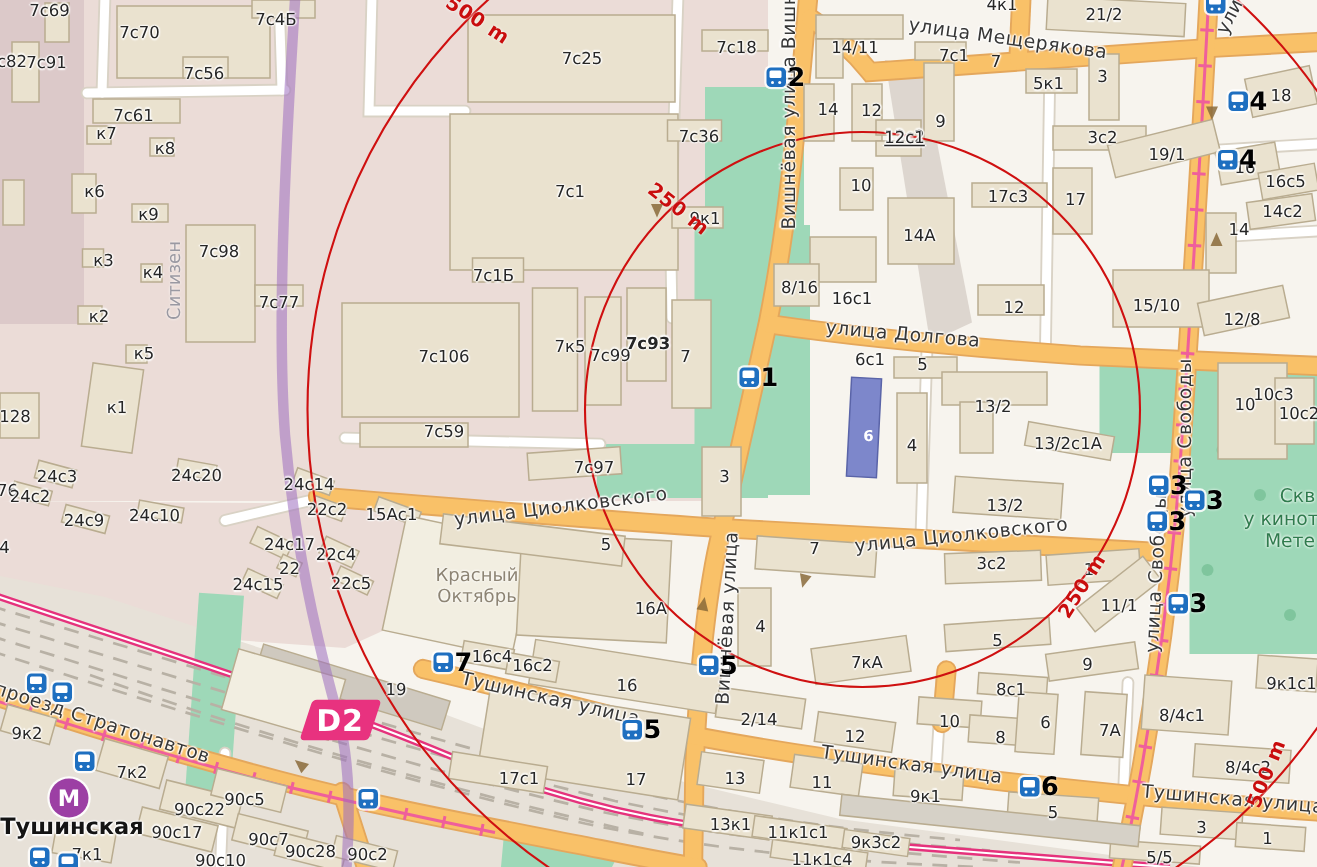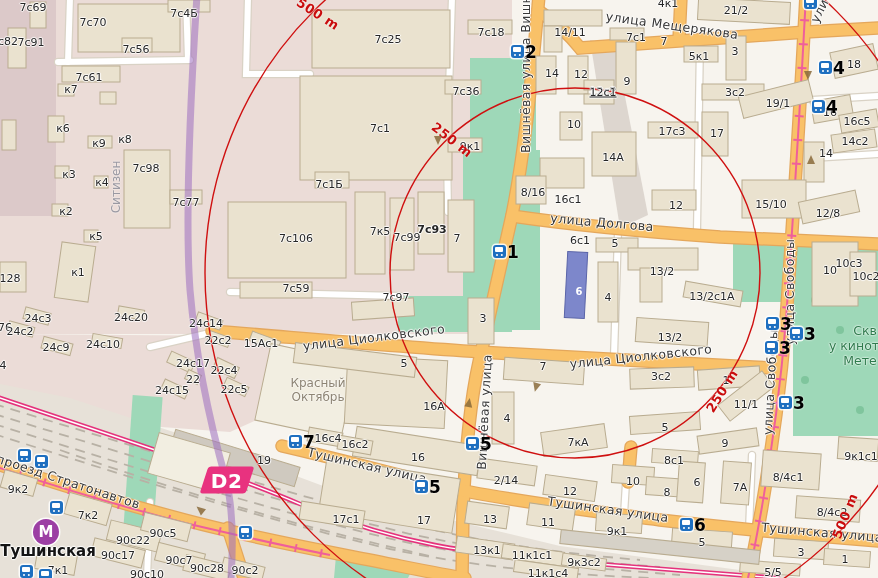--- a/index.html
+++ b/index.html
@@ -295,21 +295,21 @@
 
   <div id="lbl-layer">
       <div class="lbl lb-b" style="left: 33px; top: 7px; transform: translate(-50%, -50%);">7с69</div>
       <div class="lbl lb-b" style="left: 8px; top: 41px; transform: translate(-50%, -50%);">с82</div>
       <div class="lbl lb-b" style="left: 31px; top: 42px; transform: translate(-50%, -50%);">7с91</div>
       <div class="lbl lb-b" style="left: 93px; top: 22px; transform: translate(-50%, -50%);">7с70</div>
       <div class="lbl lb-b" style="left: 184px; top: 13px; transform: translate(-50%, -50%);">7с4Б</div>
       <div class="lbl lb-b" style="left: 136px; top: 49px; transform: translate(-50%, -50%);">7с56</div>
       <div class="lbl lb-b" style="left: 89px; top: 77px; transform: translate(-50%, -50%);">7с61</div>
       <div class="lbl lb-b" style="left: 71px; top: 89px; transform: translate(-50%, -50%);">к7</div>
-      <div class="lbl lb-b" style="left: 125px; top: 99px; transform: translate(-50%, -50%); margin-top: 40px;">к8</div>
+      <div class="lbl lb-b" style="left: 110px; top: 99px; transform: translate(-50%, -50%);">к8</div>
       <div class="lbl lb-b" style="left: 63px; top: 128px; transform: translate(-50%, -50%);">к6</div>
       <div class="lbl lb-b" style="left: 99px; top: 143px; transform: translate(-50%, -50%);">к9</div>
       <div class="lbl lb-b" style="left: 69px; top: 174px; transform: translate(-50%, -50%);">к3</div>
       <div class="lbl lb-b" style="left: 102px; top: 182px; transform: translate(-50%, -50%);">к4</div>
       <div class="lbl lb-b" style="left: 66px; top: 211px; transform: translate(-50%, -50%);">к2</div>
       <div class="lbl lb-b" style="left: 96px; top: 236px; transform: translate(-50%, -50%);">к5</div>
       <div class="lbl lb-b" style="left: 78px; top: 272px; transform: translate(-50%, -50%);">к1</div>
       <div class="lbl lb-b" style="left: 10px; top: 278px; transform: translate(-50%, -50%);">128</div>
       <div class="lbl lb-b" style="left: 146px; top: 168px; transform: translate(-50%, -50%);">7с98</div>
       <div class="lbl lb-b" style="left: 186px; top: 202px; transform: translate(-50%, -50%);">7с77</div>
@@ -318,21 +318,21 @@
       <div class="lbl lb-b" style="left: 466px; top: 91px; transform: translate(-50%, -50%);">7с36</div>
       <div class="lbl lb-b" style="left: 491px; top: 32px; transform: translate(-50%, -50%);">7с18</div>
       <div class="lbl lb-b" style="left: 470px; top: 146px; transform: translate(-50%, -50%);">9к1</div>
       <div class="lbl lb-b" style="left: 329px; top: 184px; transform: translate(-50%, -50%);">7с1Б</div>
       <div class="lbl lb-b" style="left: 296px; top: 238px; transform: translate(-50%, -50%);">7с106</div>
       <div class="lbl lb-b" style="left: 380px; top: 231px; transform: translate(-50%, -50%);">7к5</div>
       <div class="lbl lb-b" style="left: 407px; top: 237px; transform: translate(-50%, -50%);">7с99</div>
       <div class="lbl lb-b" style="left: 432px; top: 229px; transform: translate(-50%, -50%); font-weight: bold;">7с93</div>
       <div class="lbl lb-b" style="left: 457px; top: 238px; transform: translate(-50%, -50%);">7</div>
       <div class="lbl lb-b" style="left: 296px; top: 288px; transform: translate(-50%, -50%);">7с59</div>
-      <div class="lbl lb-b" style="left: 396px; top: 297px; transform: translate(-50%, -50%);">7с97</div>
+      <div class="lbl lb-b" style="left: 396px; top: 312px; transform: translate(-50%, -50%);">7с97</div>
       <div class="lbl lb-b" style="left: 5px; top: 327px; transform: translate(-50%, -50%);">76</div>
       <div class="lbl lb-b" style="left: 38px; top: 318px; transform: translate(-50%, -50%);">24с3</div>
       <div class="lbl lb-b" style="left: 20px; top: 331px; transform: translate(-50%, -50%);">24с2</div>
       <div class="lbl lb-b" style="left: 56px; top: 347px; transform: translate(-50%, -50%);">24с9</div>
       <div class="lbl lb-b" style="left: 131px; top: 317px; transform: translate(-50%, -50%);">24с20</div>
       <div class="lbl lb-b" style="left: 103px; top: 344px; transform: translate(-50%, -50%);">24с10</div>
       <div class="lbl lb-b" style="left: 206px; top: 323px; transform: translate(-50%, -50%);">24с14</div>
       <div class="lbl lb-b" style="left: 218px; top: 340px; transform: translate(-50%, -50%);">22с2</div>
       <div class="lbl lb-b" style="left: 177px; top: 363px; transform: translate(-50%, -50%); margin-left: 16px;">24с17</div>
       <div class="lbl lb-b" style="left: 193px; top: 379px; transform: translate(-50%, -50%);">22</div>

